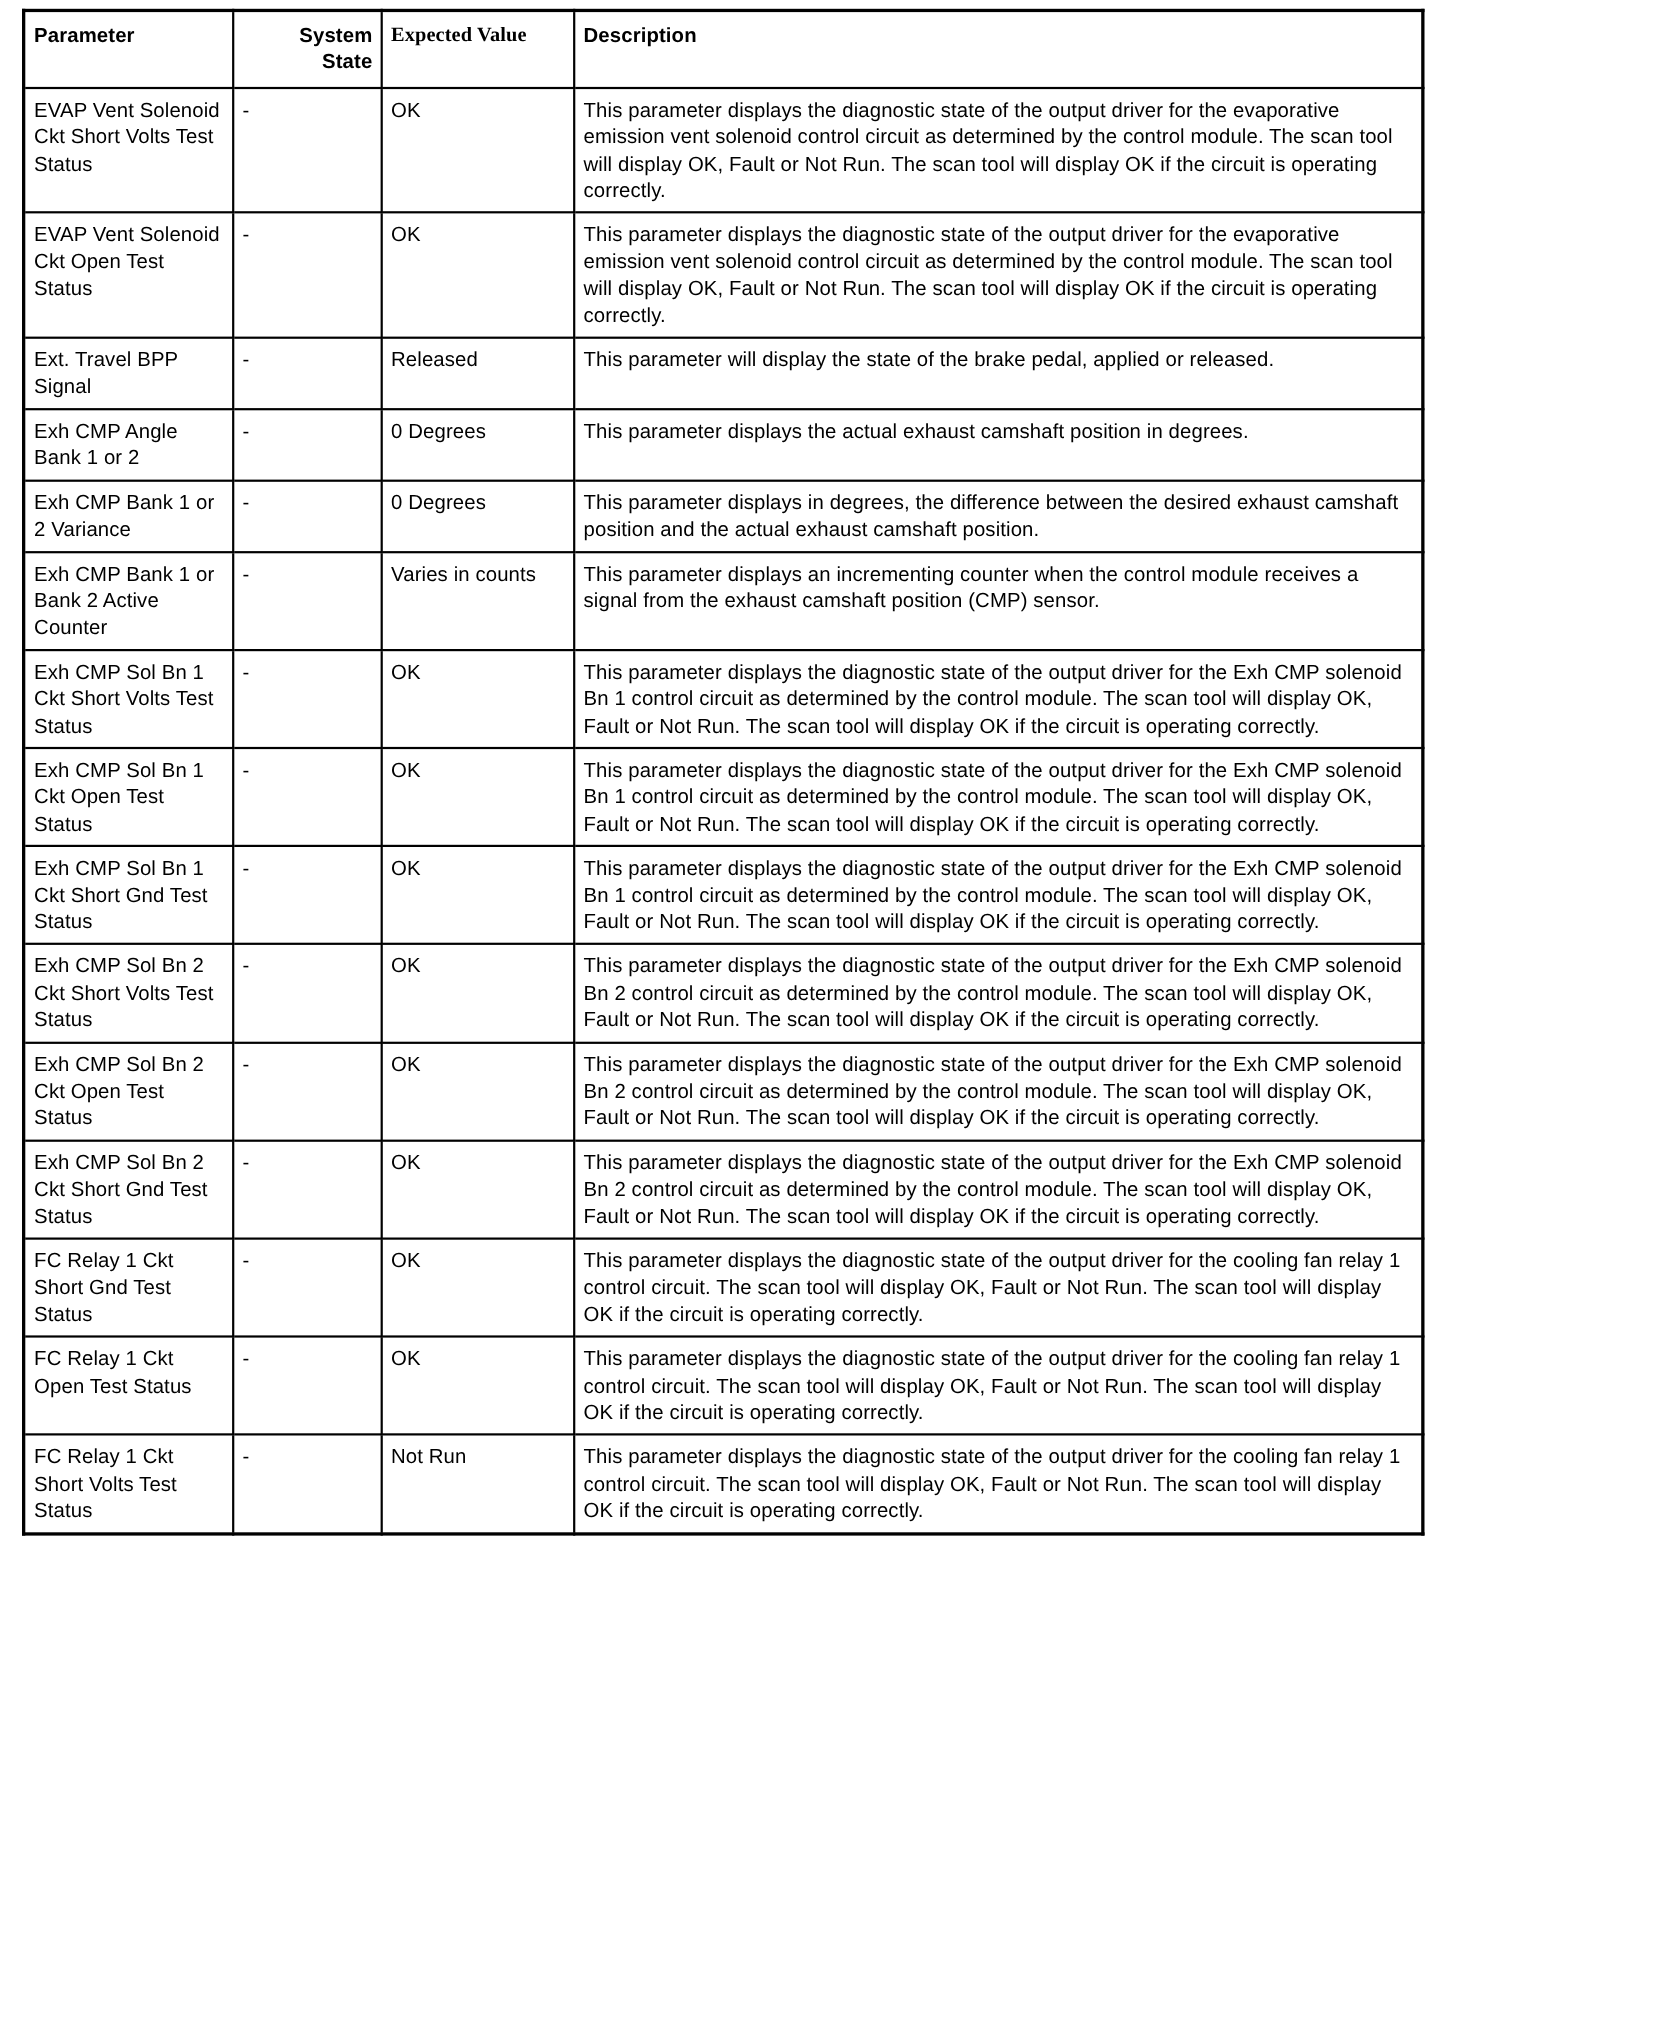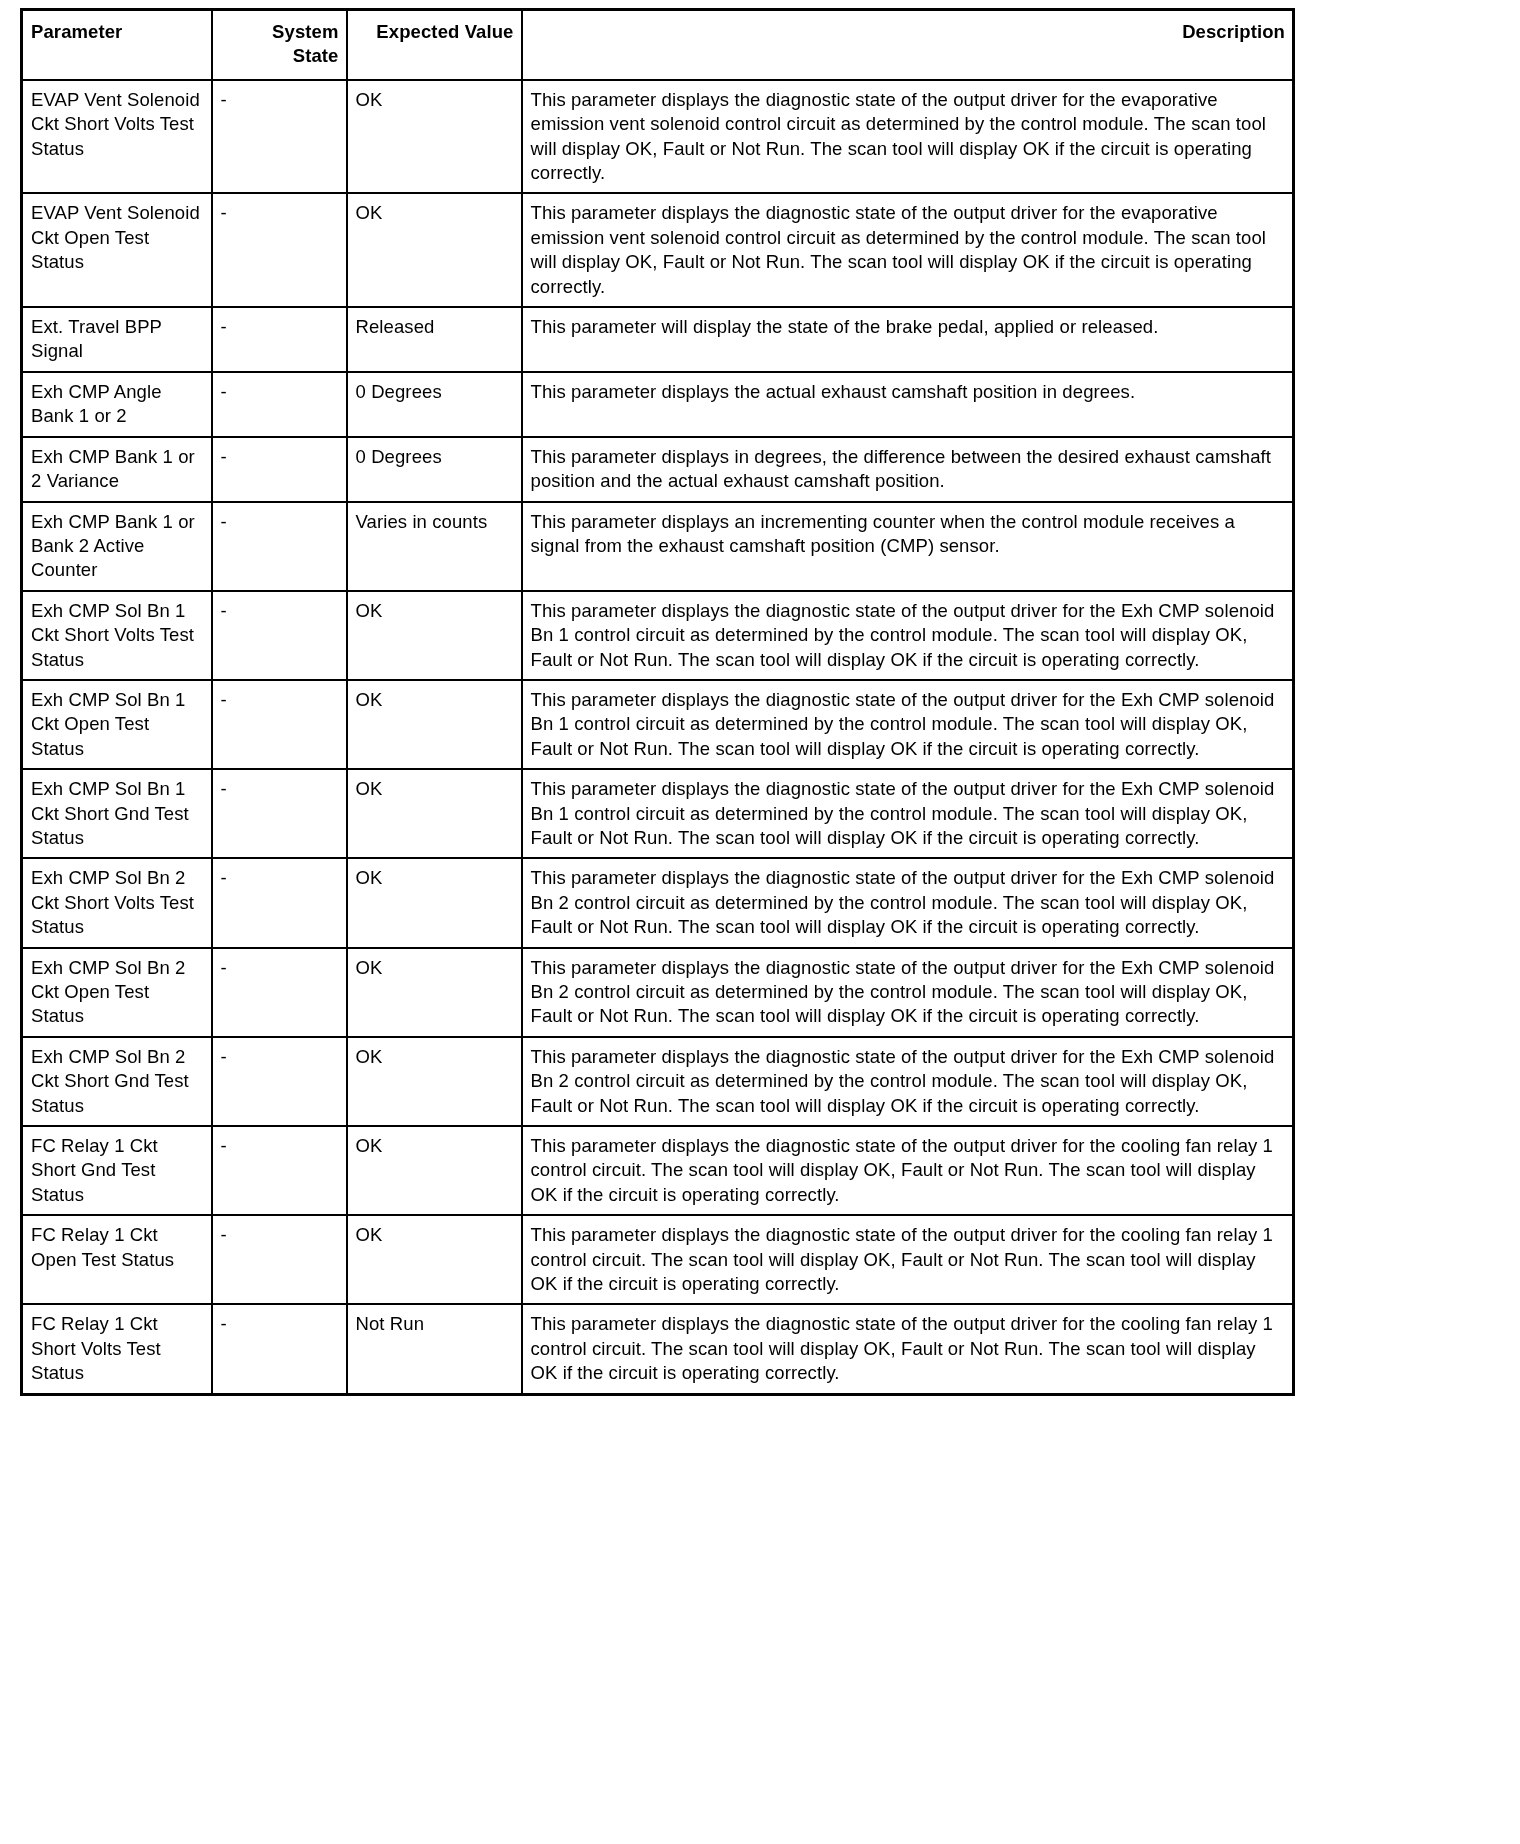--- a/index.html
+++ b/index.html
@@ -39,22 +39,22 @@
     letter-spacing: 0.1px;
   }
   table.param-table thead th {
     font-weight: bold;
     vertical-align: top;
     padding-top: 9px;
     padding-bottom: 10px;
   }
   th.h-param { text-align: left; }
   th.h-state { text-align: right; }
-  th.h-value { text-align: right; }
-  th.h-desc  { text-align: right; }
+  th.h-value { text-align: left; font-family: Liberation Serif, serif; }
+  th.h-desc  { text-align: left; }
 
   td.cell-param { text-align: left; }
   td.cell-state { text-align: left; vertical-align: middle; }
   td.cell-value { text-align: left; vertical-align: middle; }
   td.cell-desc  { text-align: left; }
 
   
   th.h-state .hdr-line { display: block; }
 </style>
 </head>

